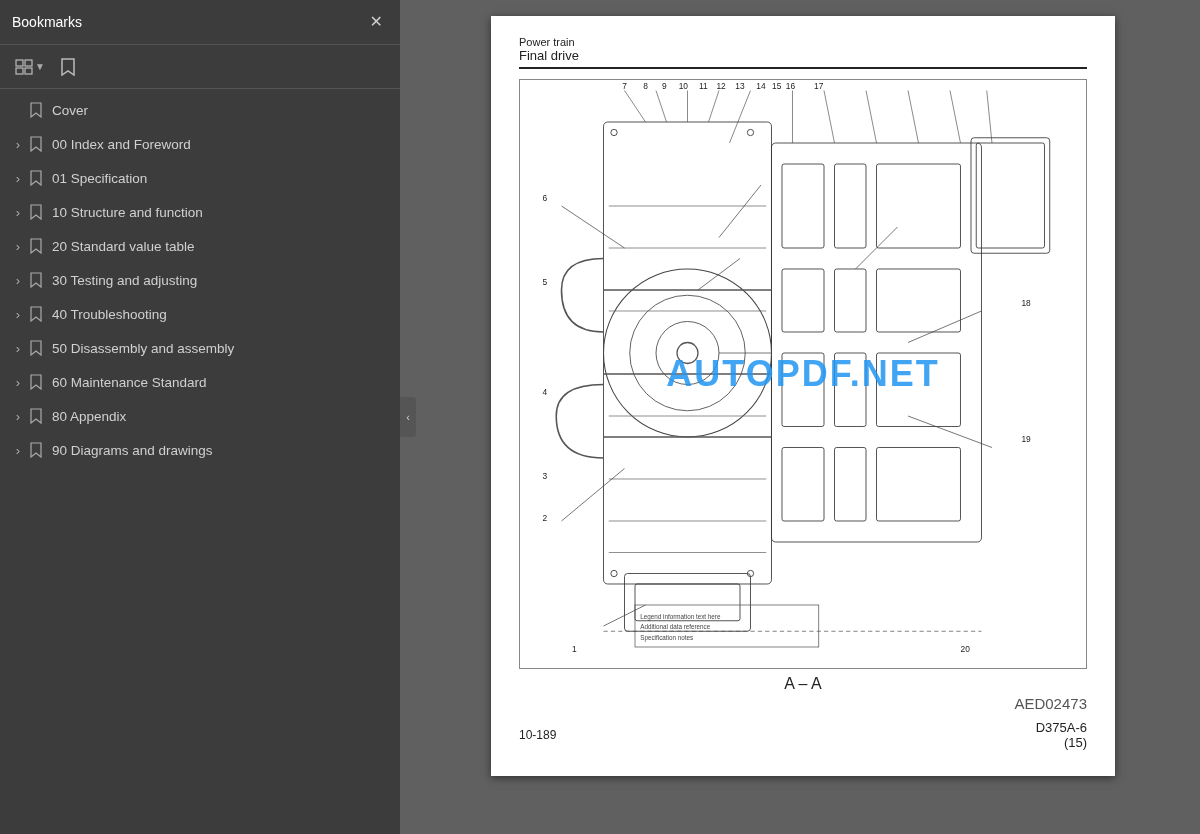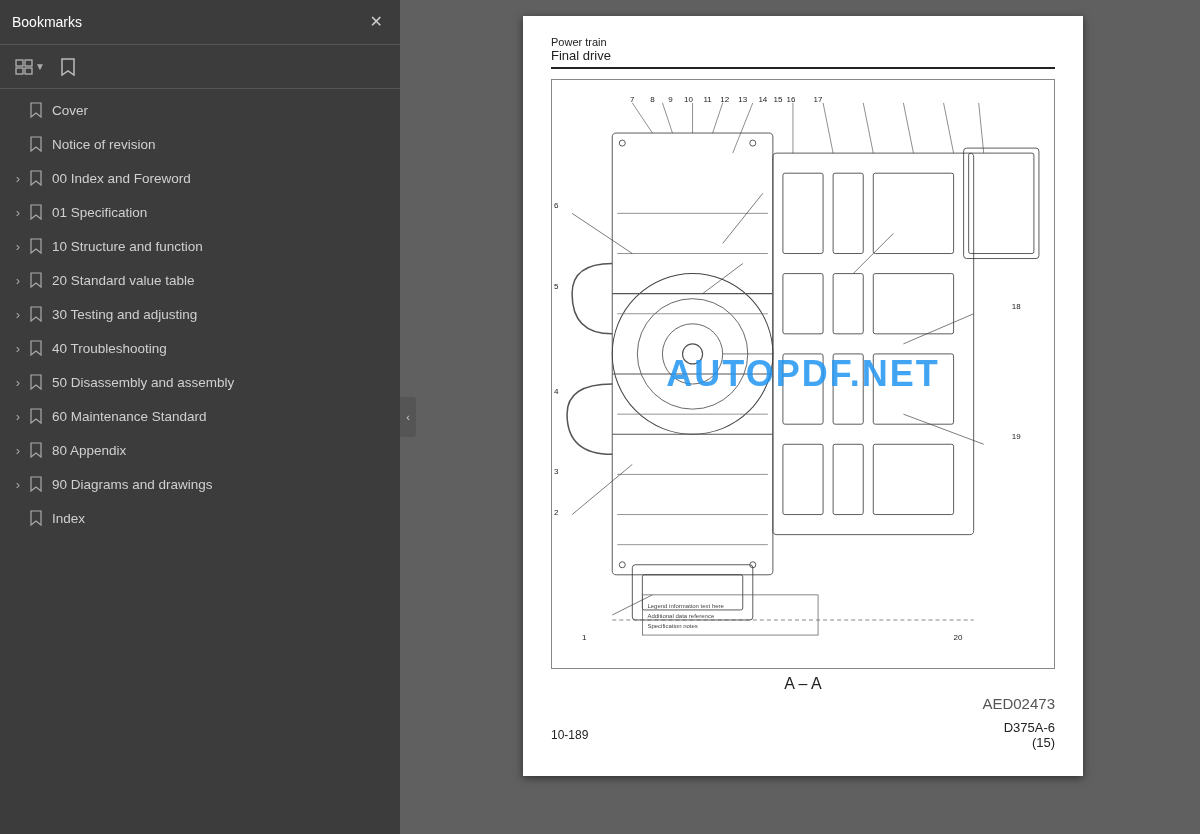--- a/index.html
+++ b/index.html
@@ -151,21 +151,21 @@
       display: flex;
       flex-direction: column;
       align-items: center;
       justify-content: flex-start;
       overflow: auto;
       padding: 16px 20px 16px 26px;
     }
 
     #document-page {
       background: #fff;
-      width: 560px;
+      width: 624px;
       min-height: 760px;
       padding: 20px 28px 16px 28px;
       position: relative;
       box-shadow: 0 2px 8px rgba(0,0,0,0.5);
     }
 
     #page-header {
       display: flex;
       flex-direction: column;
       border-bottom: 2px solid #222;
@@ -259,29 +259,20 @@
   <div class="bookmark-item">
         <span class="chevron"></span>
         <span class="bookmark-icon">
           <svg width="12" height="16" viewBox="0 0 12 16">
       <path d="M1 1 H11 V15 L6 11 L1 15 Z" fill="none" stroke="#aaa" stroke-width="1.2"></path>
     </svg>
         </span>
         <span class="bookmark-label">Cover</span>
       </div>
       <div class="bookmark-item">
-        <span class="chevron"></span>
-        <span class="bookmark-icon">
-          <svg width="12" height="16" viewBox="0 0 12 16">
-      <path d="M1 1 H11 V15 L6 11 L1 15 Z" fill="none" stroke="#aaa" stroke-width="1.2"></path>
-    </svg>
-        </span>
-        <span class="bookmark-label">Notice of revision</span>
-      </div>
-      <div class="bookmark-item">
         <span class="chevron" style="font-size: 13px; color: rgb(170, 170, 170);">›</span>
         <span class="bookmark-icon">
           <svg width="12" height="16" viewBox="0 0 12 16">
       <path d="M1 1 H11 V15 L6 11 L1 15 Z" fill="none" stroke="#aaa" stroke-width="1.2"></path>
     </svg>
         </span>
         <span class="bookmark-label">00 Index and Foreword</span>
       </div>
       <div class="bookmark-item">
         <span class="chevron" style="font-size: 13px; color: rgb(170, 170, 170);">›</span>
@@ -356,29 +347,20 @@
         <span class="bookmark-label">80 Appendix</span>
       </div>
       <div class="bookmark-item">
         <span class="chevron" style="font-size: 13px; color: rgb(170, 170, 170);">›</span>
         <span class="bookmark-icon">
           <svg width="12" height="16" viewBox="0 0 12 16">
       <path d="M1 1 H11 V15 L6 11 L1 15 Z" fill="none" stroke="#aaa" stroke-width="1.2"></path>
     </svg>
         </span>
         <span class="bookmark-label">90 Diagrams and drawings</span>
-      </div>
-      <div class="bookmark-item">
-        <span class="chevron"></span>
-        <span class="bookmark-icon">
-          <svg width="12" height="16" viewBox="0 0 12 16">
-      <path d="M1 1 H11 V15 L6 11 L1 15 Z" fill="none" stroke="#aaa" stroke-width="1.2"></path>
-    </svg>
-        </span>
-        <span class="bookmark-label">Index</span>
       </div>
     </div>
 </div>
 
 <div id="main-panel">
   <div id="collapse-arrow">‹</div>
 
   <div id="page-area">
     <div id="document-page">
       <div id="page-header">

